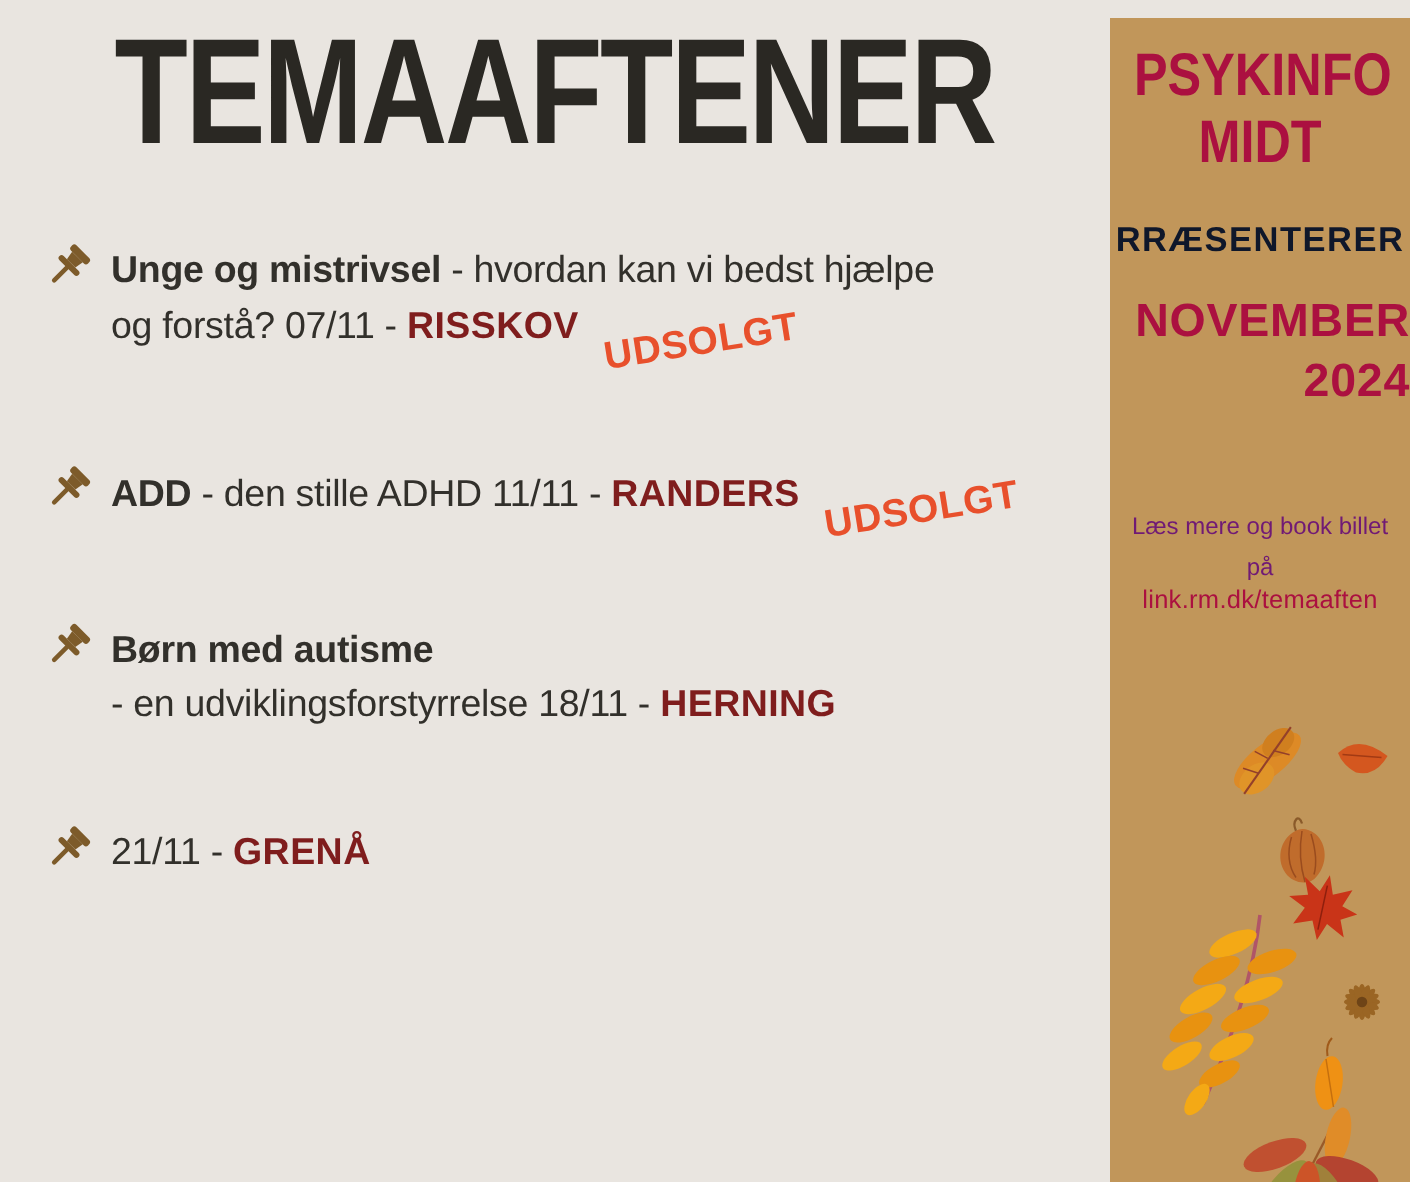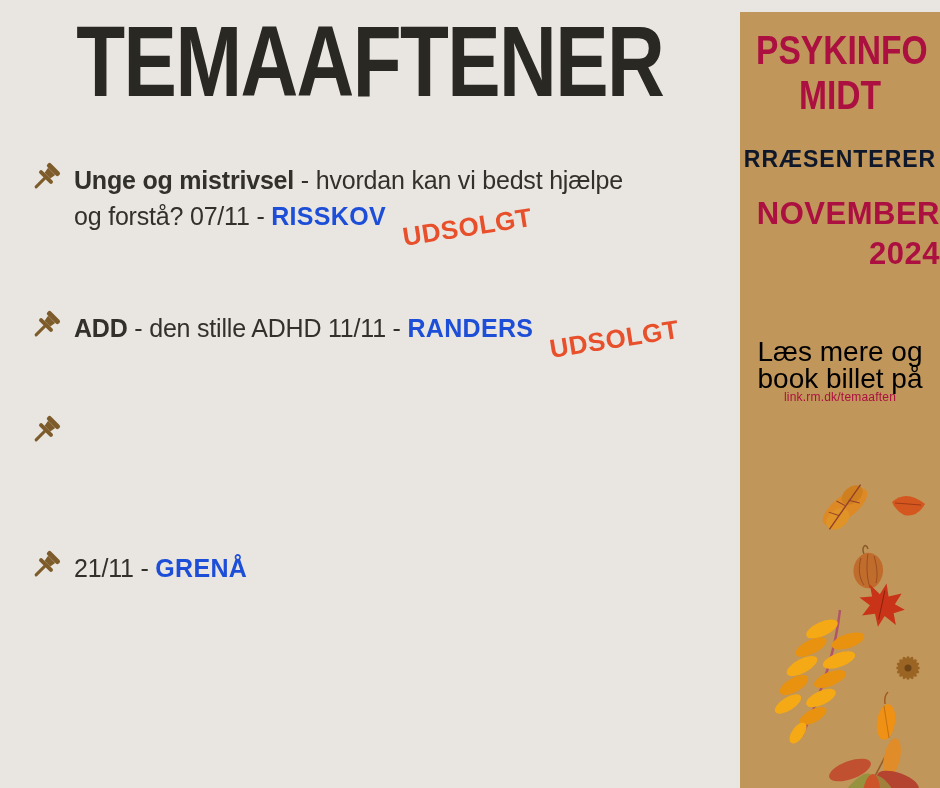--- a/index.html
+++ b/index.html
@@ -14,21 +14,21 @@
   .poster-title{
     position:absolute;left:0;top:-6px;width:740px;margin:0;text-align:center;
     font-size:100px;font-weight:bold;color:#2a2823;line-height:1.1;letter-spacing:-2px;
   }
   .poster-title .squeeze{display:inline-block;transform:scaleX(0.8);transform-origin:50% 50%;}
   .event{position:absolute;left:26px;width:690px;display:flex;align-items:flex-start;}
   .pin{width:40px;height:40px;flex:0 0 40px;margin-top:-2px;}
   .event-text{margin-left:8px;color:#32302b;font-size:25px;line-height:36px;letter-spacing:-0.2px;}
   .event-line{white-space:pre-wrap;}
   .event-title{font-weight:bold;}
-  .event-location{font-weight:bold;color:#1d4ed8;letter-spacing:0.3px;}
+  .event-location{font-weight:bold;color:#7f1d1d;letter-spacing:0.3px;}
   .badge{
     display:inline-block;font-weight:bold;color:#e8502c;font-size:26px;letter-spacing:0.5px;
     transform:rotate(-9deg);position:relative;top:11px;margin-left:16px;
   }
   .badge:empty{display:none;}
   
   .sidebar{position:absolute;left:740px;top:0;width:200px;height:788px;background:#c1965a;overflow:hidden;}
   .org-name{
     position:absolute;top:16px;left:0;width:200px;text-align:center;
     color:#ab1040;font-weight:bold;font-size:40px;line-height:45px;
@@ -37,25 +37,25 @@
   .presents{
     position:absolute;top:134px;left:0;width:200px;text-align:center;
     color:#0f172a;font-weight:bold;font-size:23px;letter-spacing:1px;
   }
   .month{
     position:absolute;top:182px;left:0;width:200px;text-align:right;
     color:#ab1040;font-weight:bold;font-size:31px;line-height:40px;letter-spacing:0.5px;
   }
   .cta{
     position:absolute;top:326px;left:10px;width:180px;text-align:center;
-    color:#000000;font-size:28px;line-height:27px;
+    color:#701a75;font-size:16px;line-height:27px;
   }
   .booking-link{
     position:absolute;top:378px;left:0;width:200px;text-align:center;
-    color:#ab1040;font-size:12px;letter-spacing:0.2px;
+    color:#ab1040;font-size:17px;letter-spacing:0.2px;
   }
   .leaves{position:absolute;left:0;top:440px;width:200px;height:348px;}
 </style>
 </head>
 <body>
 
 <div class="poster">
 
   <div class="main">
 
@@ -98,20 +98,24 @@
       <span class="pin">
         <svg viewBox="0 0 40 40" width="40" height="40" style="overflow:visible">
           <g transform="rotate(45 20 17)" fill="#7d5b2a">
             <rect x="12" y="4" width="16" height="5" rx="2"></rect>
             <path d="M15,9 L25,9 L24,15 L16,15 Z"></path>
             <rect x="11" y="15" width="18" height="4" rx="2"></rect>
             <path d="M20,19 L20,31" stroke="#7d5b2a" stroke-width="3" stroke-linecap="round"></path>
           </g>
         </svg>
       </span>
+      <div class="event-text">
+        <div class="event-line"><span class="event-title">Børn med autisme</span></div>
+        <div class="event-line"><span>- en udviklingsforstyrrelse 18/11 - </span><span class="event-location">HERNING</span></div>
+      </div>
     </div>
 
     <div class="event" style="top:538px">
       <span class="pin">
         <svg viewBox="0 0 40 40" width="40" height="40" style="overflow:visible">
           <g transform="rotate(45 20 17)" fill="#7d5b2a">
             <rect x="12" y="4" width="16" height="5" rx="2"></rect>
             <path d="M15,9 L25,9 L24,15 L16,15 Z"></path>
             <rect x="11" y="15" width="18" height="4" rx="2"></rect>
             <path d="M20,19 L20,31" stroke="#7d5b2a" stroke-width="3" stroke-linecap="round"></path>

